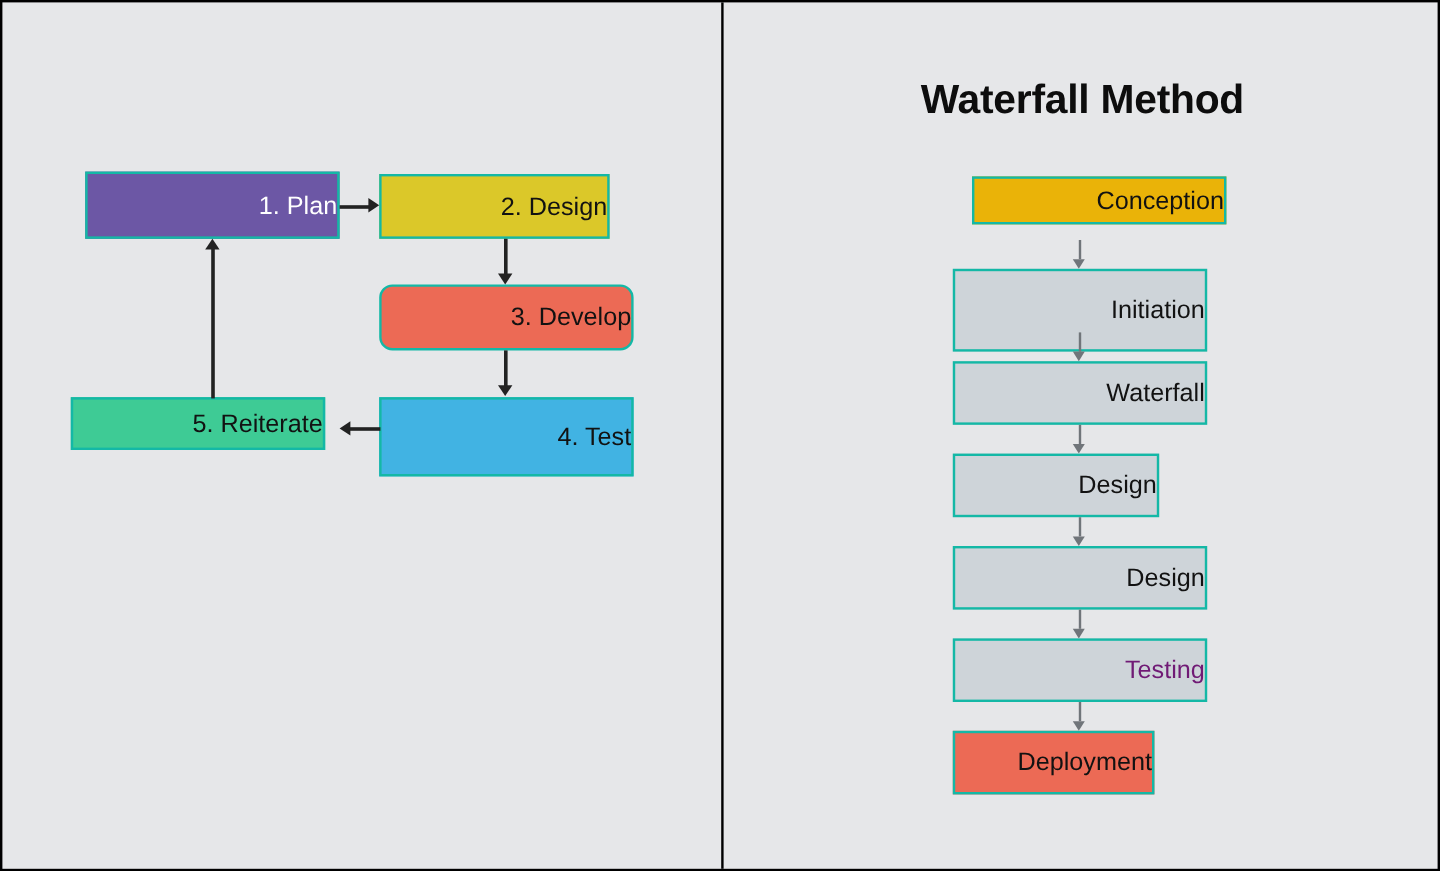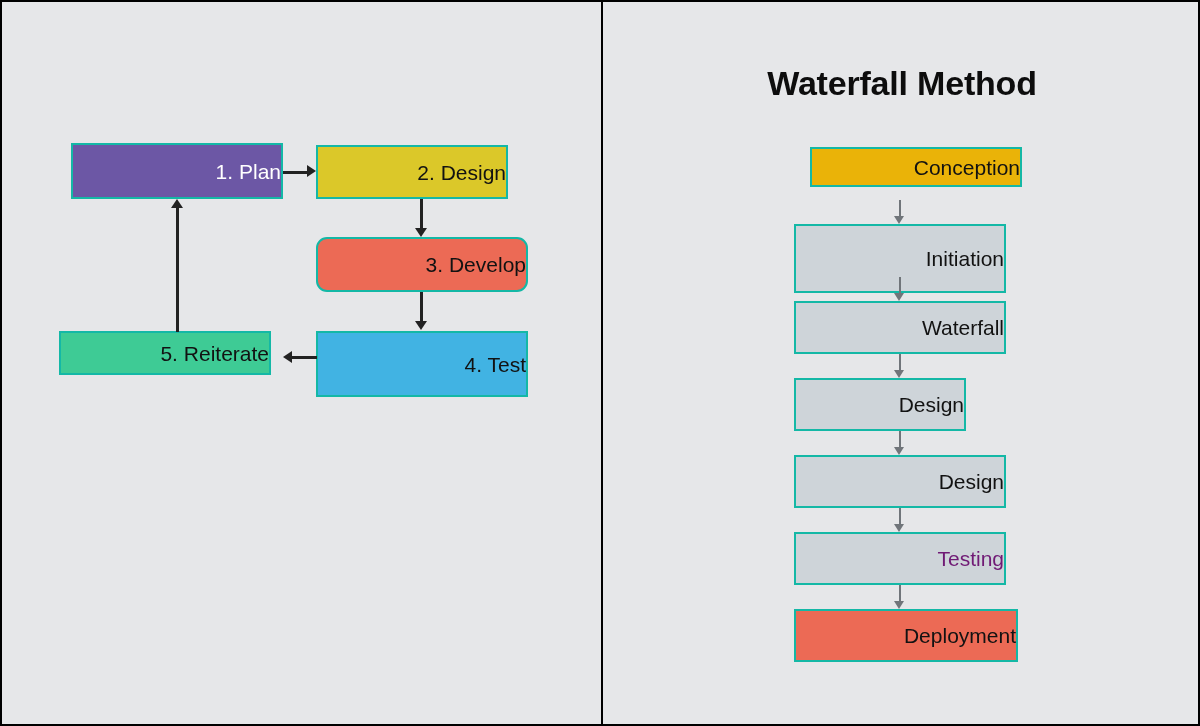--- a/index.html
+++ b/index.html
@@ -203,19 +203,19 @@
         <div class="node" style="left: 792px; top: 453px; width: 212px; height: 53px; background: rgb(206, 212, 217); color: rgb(18, 18, 18);">
           <span>Design</span>
         </div>
         <div class="conn-gray" style="top: 506px; height: 16px; background: rgb(112, 117, 122);"></div>
         <div class="arrow-gray" style="top: 522px; border-top-color: rgb(112, 117, 122);"></div>
         <div class="node" style="left: 792px; top: 530px; width: 212px; height: 53px; background: rgb(206, 212, 217); color: #701a75;">
           <span>Testing</span>
         </div>
         <div class="conn-gray" style="top: 583px; height: 16px; background: rgb(112, 117, 122);"></div>
         <div class="arrow-gray" style="top: 599px; border-top-color: rgb(112, 117, 122);"></div>
-        <div class="node" style="left: 792px; top: 607px; width: 224px; height: 53px; background: rgb(236, 106, 85); color: rgb(18, 18, 18);">
+        <div class="node" style="left: 792px; top: 607px; width: 168px; height: 53px; background: rgb(236, 106, 85); color: rgb(18, 18, 18);">
           <span>Deployment</span>
         </div>
       </div>
   </div>
 
 </div>
 
 </body></html>

